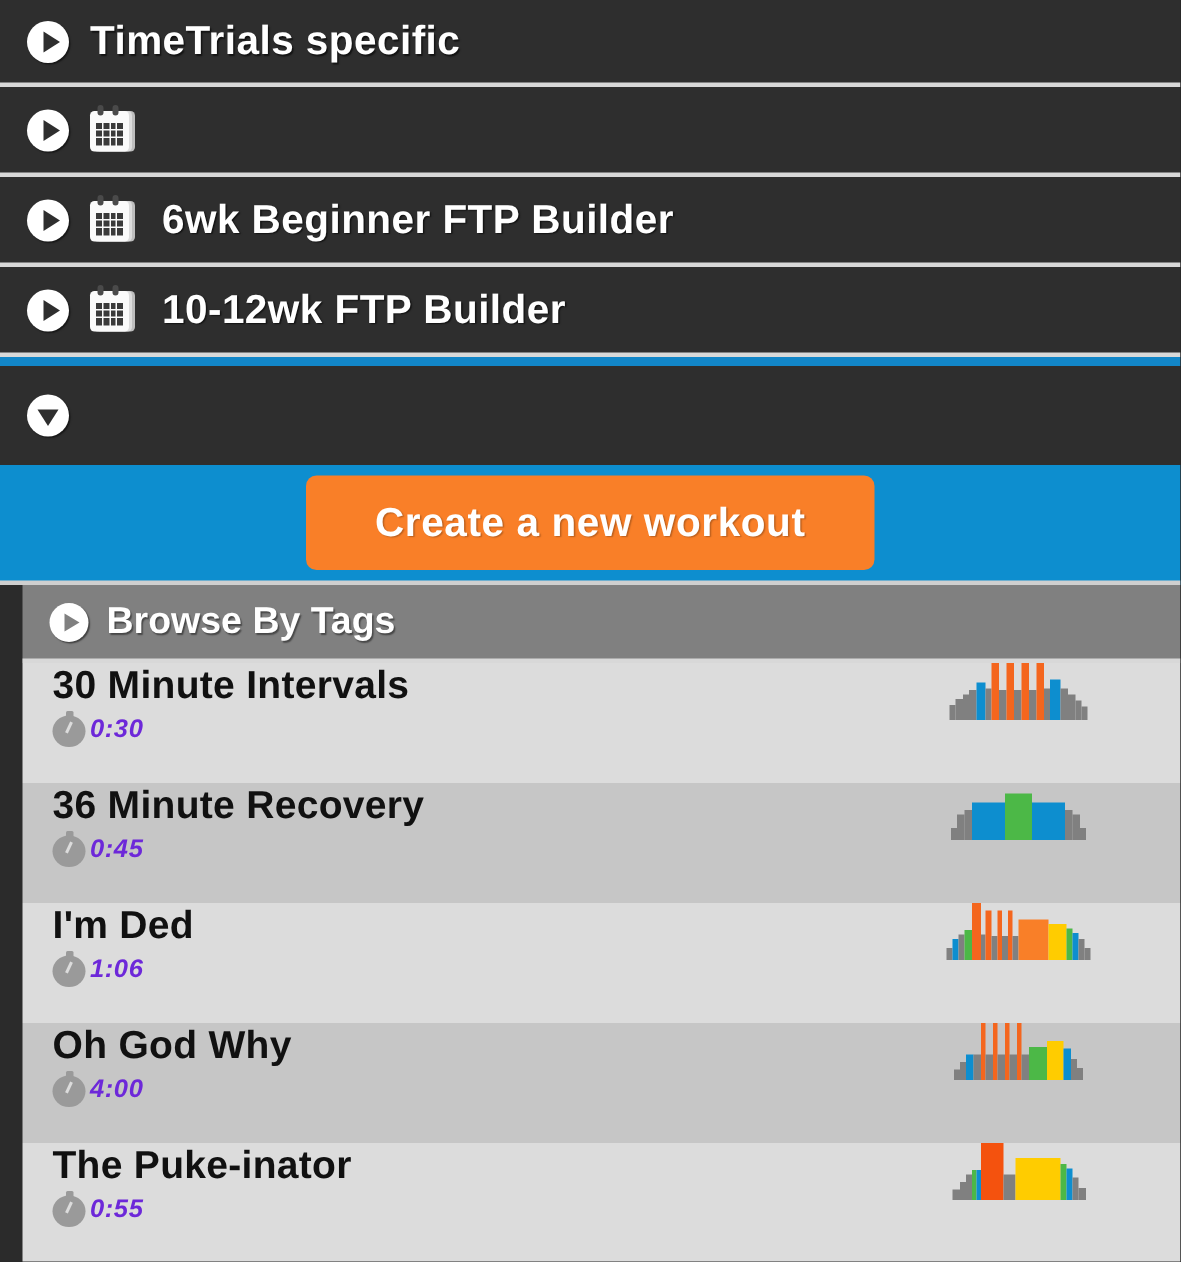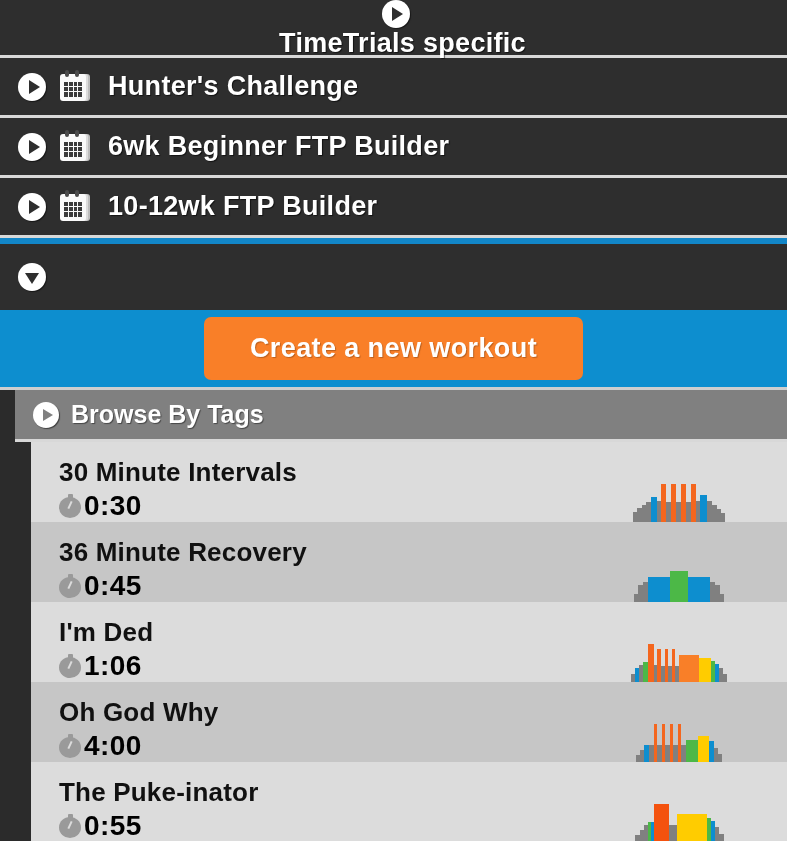--- a/index.html
+++ b/index.html
@@ -14,21 +14,21 @@
 
   
   .hdr-row {
     height: 60px;
     background: #2e2e2e;
     display: flex;
     align-items: center;
     padding-left: 18px;
     border-bottom: 3px solid #d8d8d8;
   }
-  .hdr-row.first { height: 58px; flex-direction: column; }
+  .hdr-row.first { height: 58px; }
   .hdr-row .title {
     color: #ffffff;
     font-size: 27px;
     font-weight: bold;
     letter-spacing: 0.3px;
     text-shadow: 1px 1px 1px rgba(0,0,0,.6);
     white-space: nowrap;
   }
 
   
@@ -138,44 +138,44 @@
     border-left: 10px solid #808080;
     border-top: 6.5px solid transparent;
     border-bottom: 6.5px solid transparent;
   }
 
   
   .list { margin-left: 15px; }
   .wrow {
     height: 80px;
     display: flex;
-    align-items: flex-end;
+    align-items: flex-start;
     position: relative;
-    padding-left: 28px;
+    padding-left: 20px;
     padding-right: 10px;
-    margin-left: 16px;
   }
   .wrow.odd  { background: #dcdcdc; }
   .wrow.even { background: #c6c6c6; }
   .wrow .textcol { flex: 1 1 auto; }
   .wrow .wname {
     font-size: 26px;
     font-weight: bold;
     color: #111111;
     line-height: 1.1;
     letter-spacing: .2px;
   }
   .wrow .wdur {
     display: flex;
     align-items: center;
     margin-top: 3px;
-    color: #000000;
-    font-size: 28px;
+    color: #6d28d9;
+    font-size: 17px;
     font-weight: bold;
     letter-spacing: .4px;
+    font-style: italic;
   }
   .stopwatch {
     position: relative;
     width: 22px; height: 24px;
     flex: 0 0 22px;
     margin-right: 3px;
   }
   .stopwatch .body {
     position: absolute; left: 0; bottom: 0;
     width: 22px; height: 21px;
@@ -239,21 +239,20 @@
             <i></i>
             <i></i>
             <i></i>
             <i></i>
             <i></i>
             <i></i>
             <i></i>
             <i></i>
           </span>
       </span>
-      <span class="title">Hunter's Challenge</span>
     </div>
 
     <div class="hdr-row">
       <span class="disc">
           <span class="tri-right"></span>
         </span>
       <span class="cal">
         <span class="sheet s2"></span>
           <span class="sheet s1"></span>
           <span class="sheet s0"></span>

